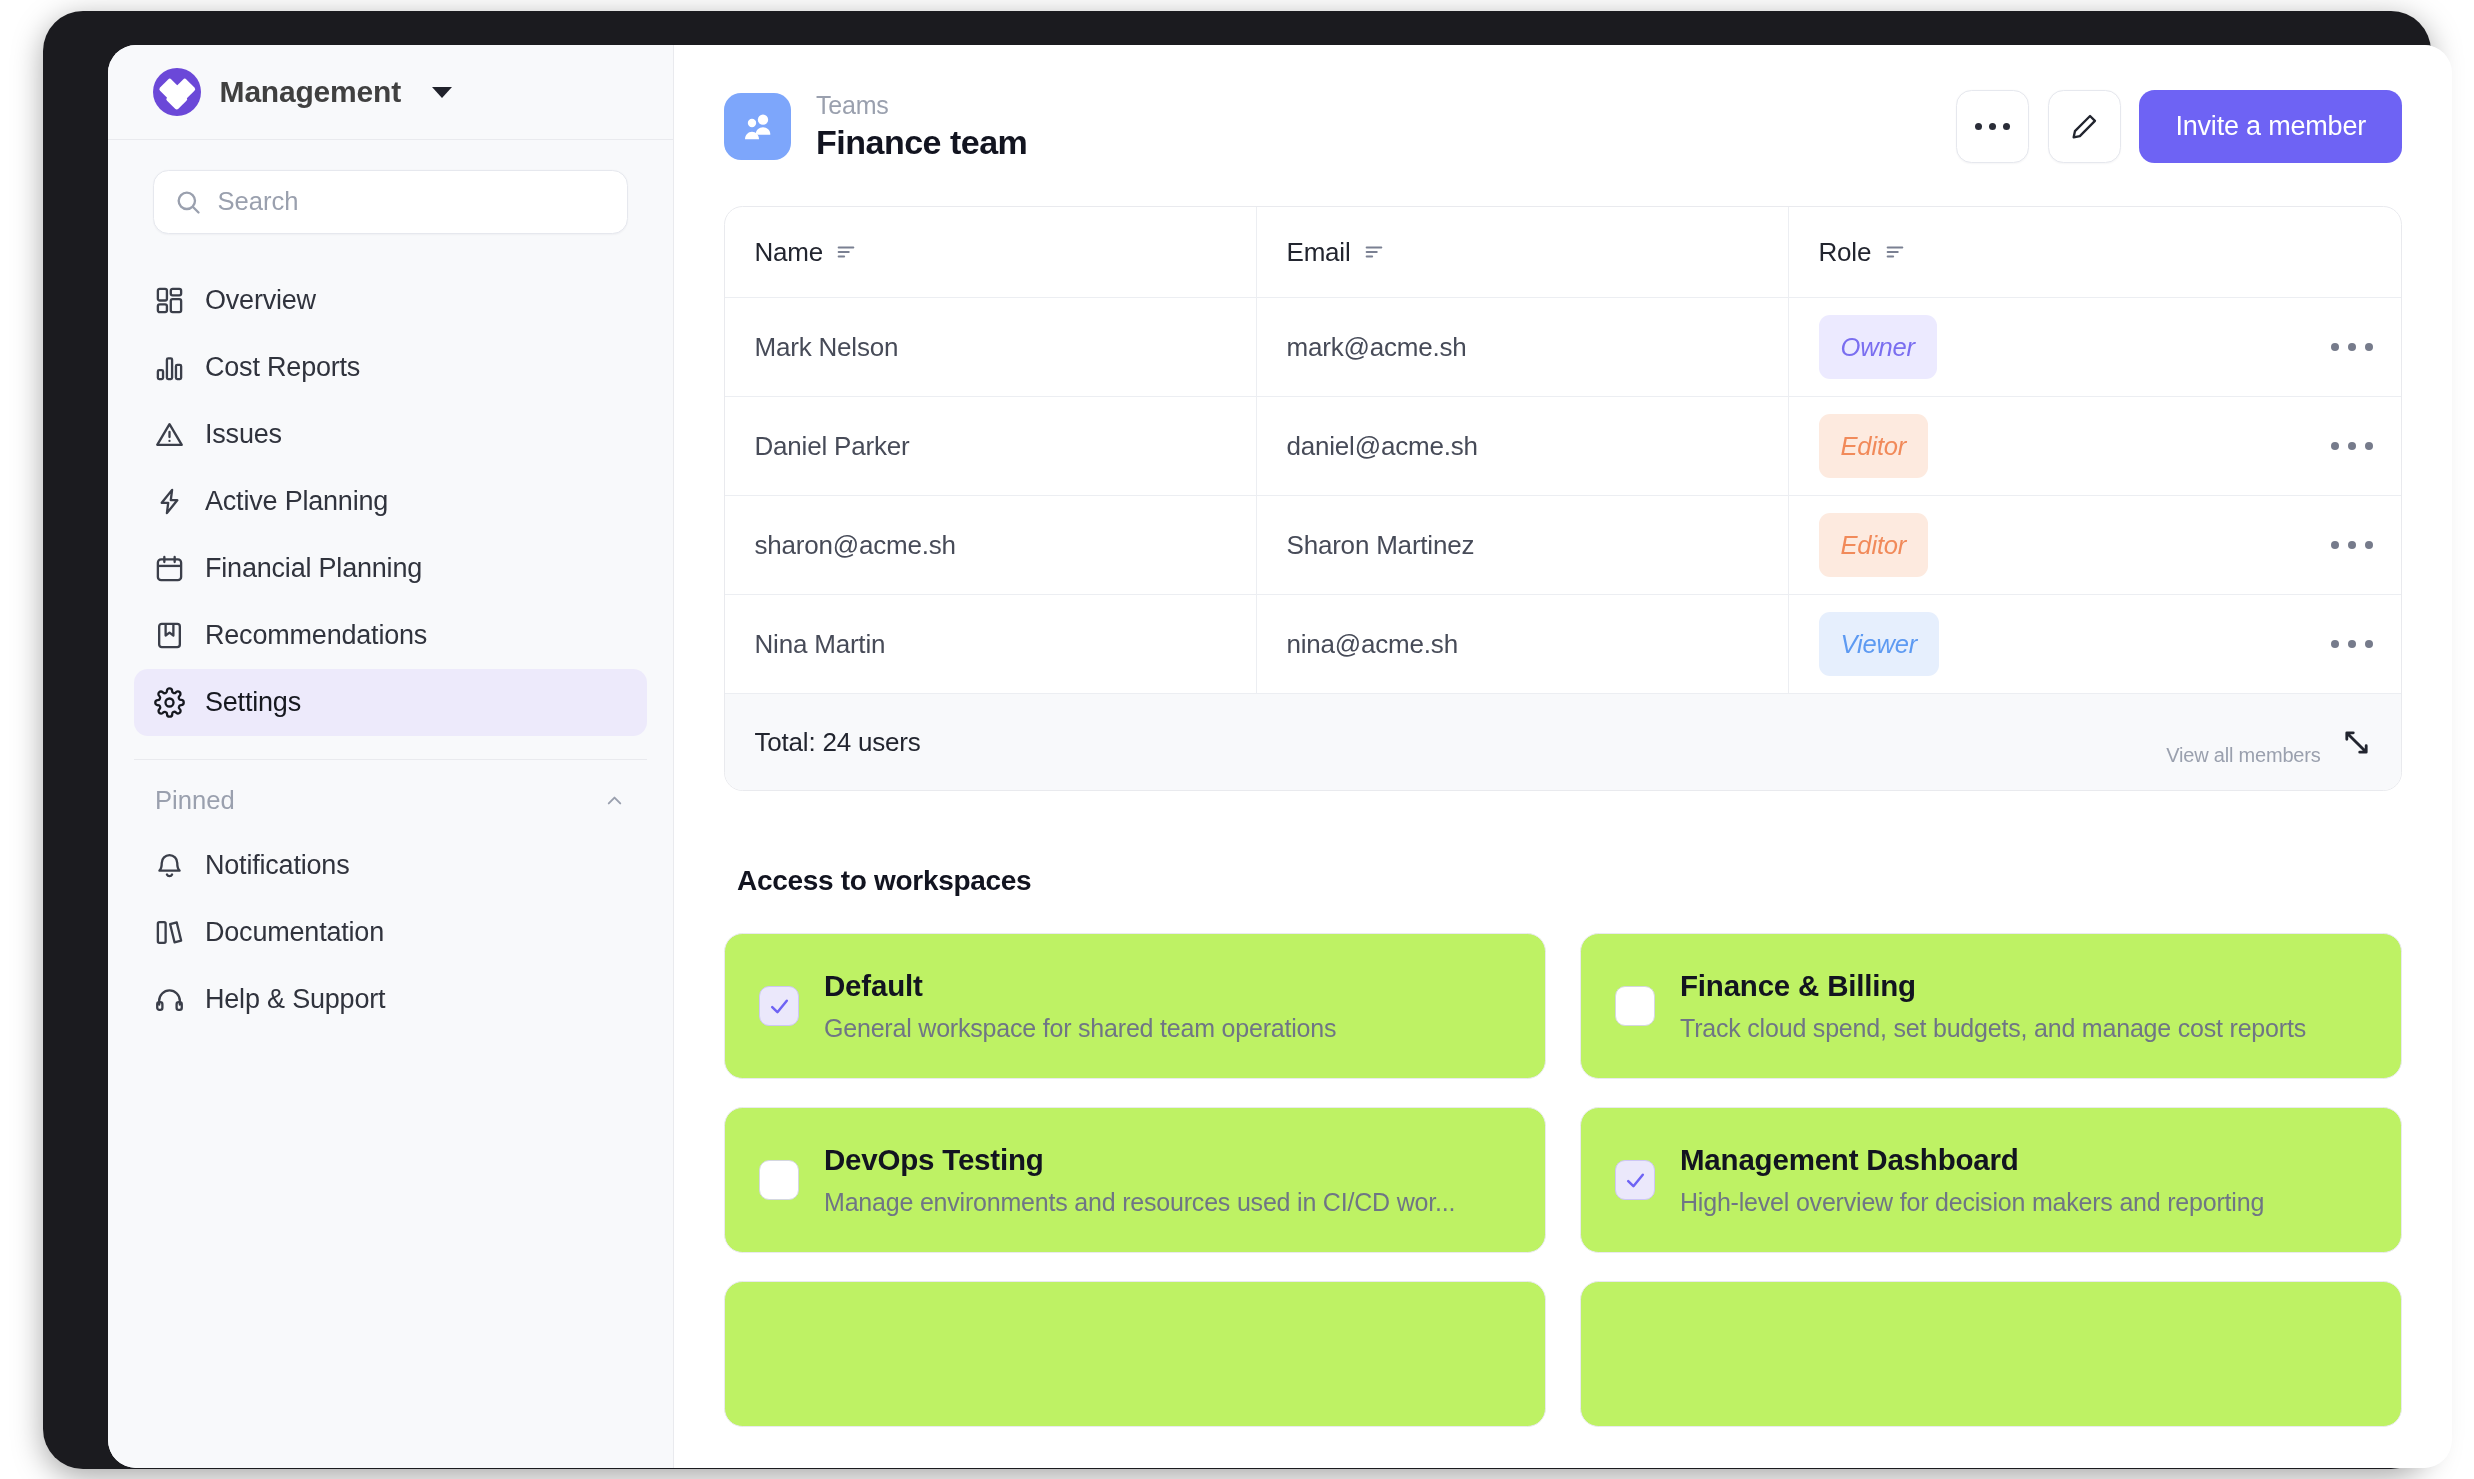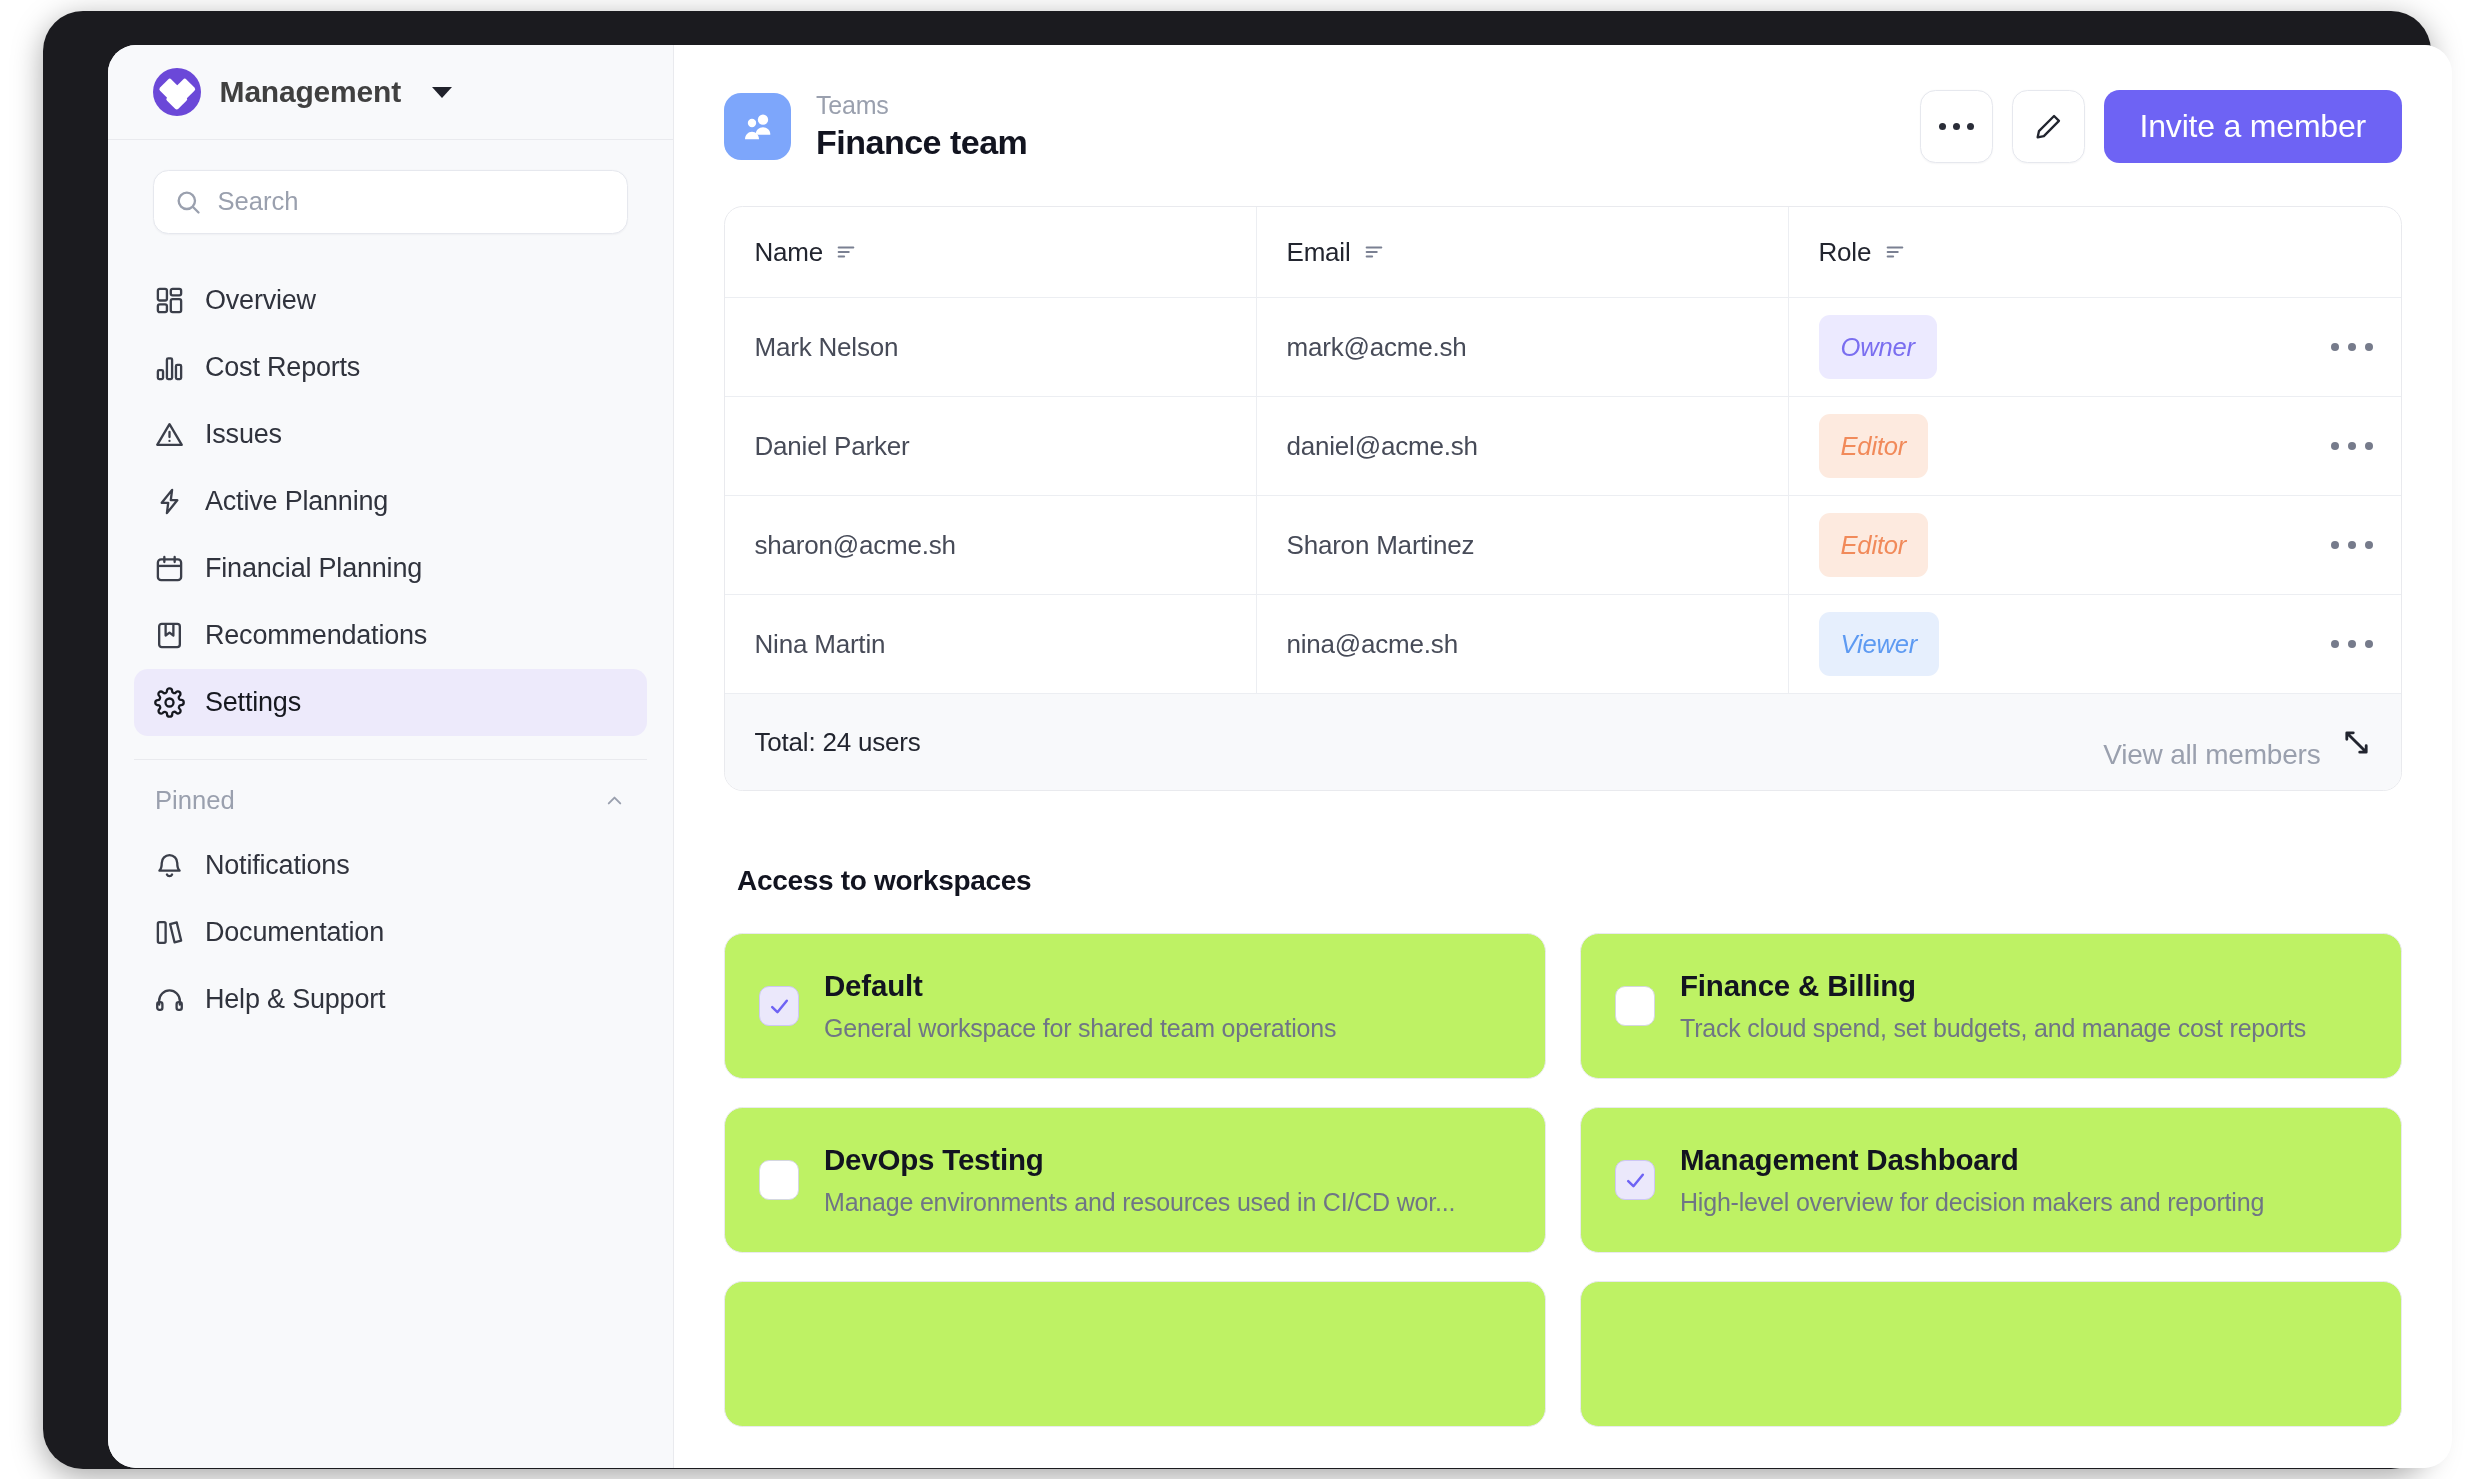--- a/index.html
+++ b/index.html
@@ -165,21 +165,21 @@
   }
   .dots-h { display: flex; gap: 7px; }
   .dots-h i { width: 7px; height: 7px; border-radius: 50%; background: #2a2d38; display:block; }
   .primary-btn {
     height: 73px;
     background: #6e63f4;
     color: #ffffff;
     border: none;
     border-radius: 15.5px;
     padding: 0 36px;
-    font-size: 32px;
+    font-size: 27px;
     font-family: "Liberation Sans", sans-serif;
     letter-spacing: -0.2px;
     cursor: pointer;
   }
 
   
   .table-card {
     margin: 43px 50px 0 50px;
     border: 1.6px solid #e9eaee;
     border-radius: 18.6px;
@@ -226,21 +226,21 @@
   .row-menu i { width: 8.5px; height: 8.5px; border-radius: 50%; background: #767b8b; display:block; }
 
   .tfoot {
     display: flex; align-items: center;
     height: 96px;
     background: #f8f9fb;
     padding: 0 29.5px;
   }
   .tfoot-total { font-size: 26px; color: #22252f; letter-spacing: -0.2px; }
   .tfoot-right { margin-left: auto; display: flex; align-items: center; gap: 20px; }
-  .tfoot-link { font-size: 28px; color: #9aa0ae; letter-spacing: -0.2px; cursor: pointer; margin-top: 26px; }
+  .tfoot-link { font-size: 20px; color: #9aa0ae; letter-spacing: -0.2px; cursor: pointer; margin-top: 26px; }
 
   
   .ws-title {
     margin: 74px 50px 0 63px;
     font-size: 28px;
     font-weight: 700;
     color: #121420;
     letter-spacing: -0.3px;
   }
   .ws-grid {

